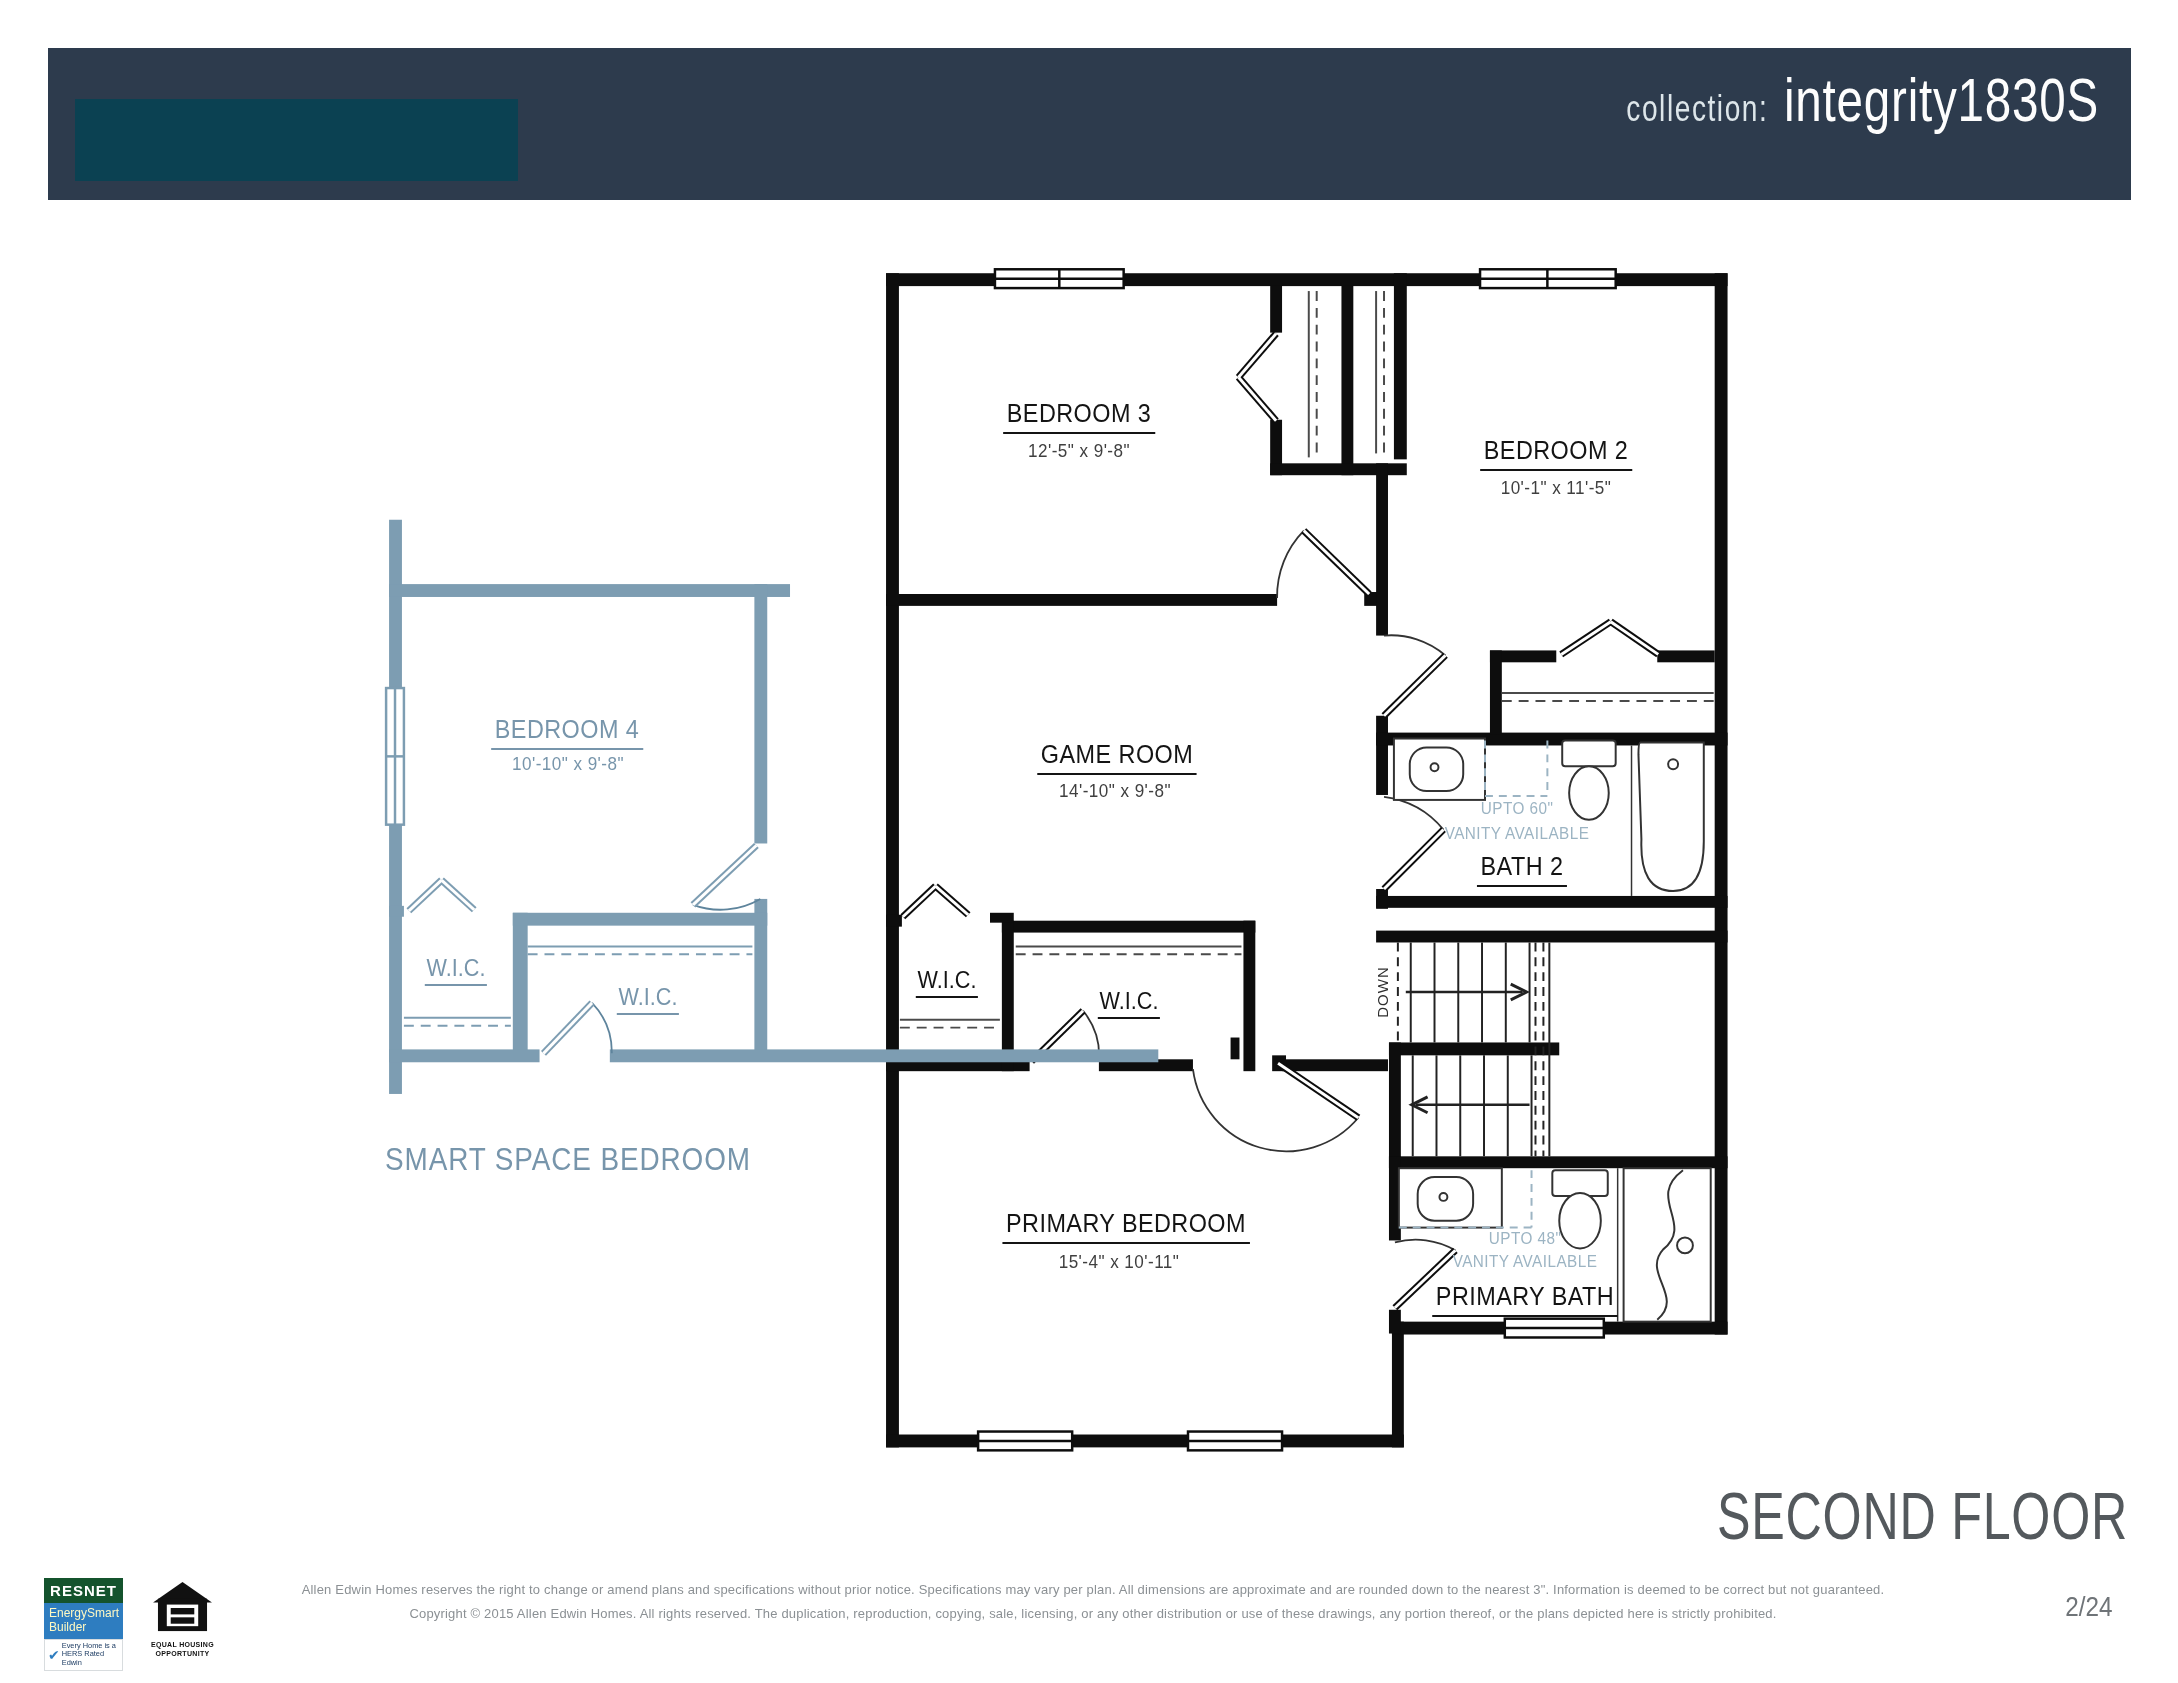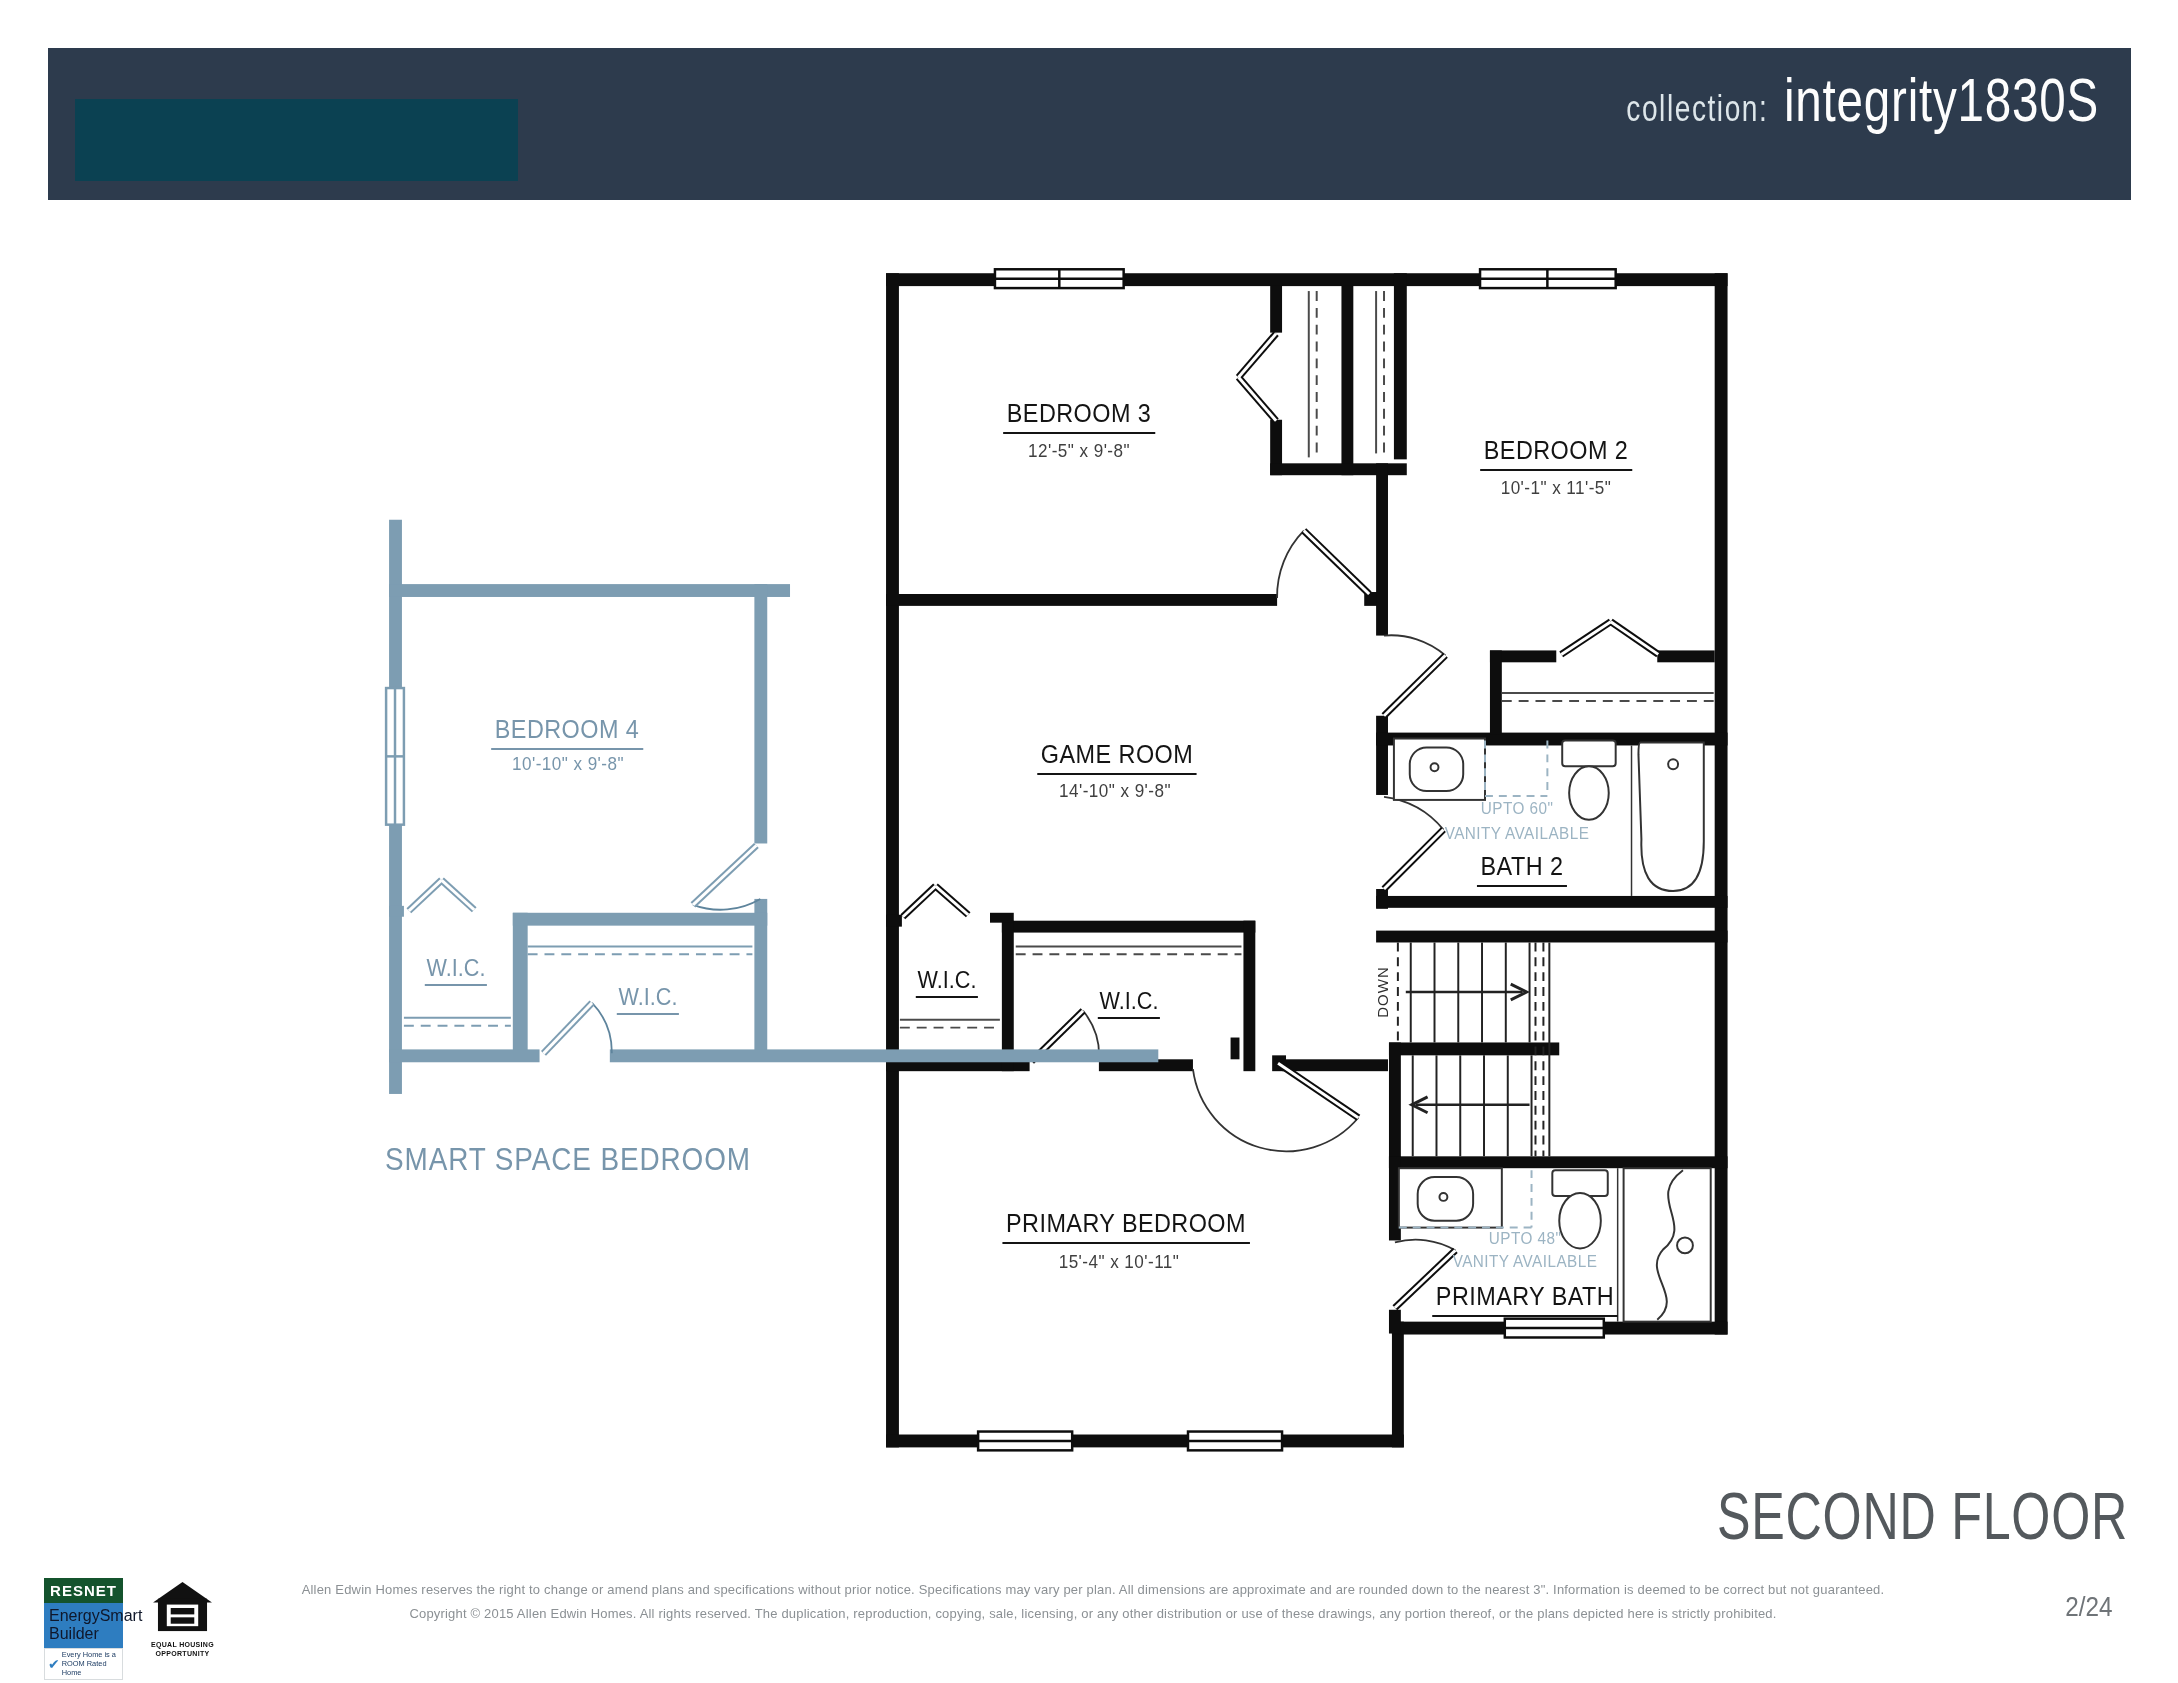--- a/index.html
+++ b/index.html
@@ -31,21 +31,21 @@
   #second-floor{right:50px;top:1477px;font-size:67px;color:#54595d;letter-spacing:1px;
     transform:scaleX(0.75);transform-origin:right top;}
   .disc{left:1093px;transform:translateX(-50%) scaleX(0.97);font-size:13.4px;color:#8b9094;
     white-space:nowrap;letter-spacing:0.2px;}
   #page-num{right:65px;top:1592px;font-size:27px;color:#6f7478;transform:scaleX(0.9);transform-origin:right top;}
 
   
   #resnet{left:44px;top:1578px;width:79px;}
   #resnet .r1{background:#14532d;color:#fff;font-size:15px;font-weight:bold;text-align:center;
     padding:4px 0;letter-spacing:1px;transform-origin:center;}
-  #resnet .r2{background:#2e7dc0;color:#0f172a;font-size:16px;line-height:1.15;padding:4px 0 4px 5px;}
+  #resnet .r2{background:#2e7dc0;color:#fef9c3;font-size:12px;line-height:1.15;padding:4px 0 4px 5px;}
   #resnet .r3{background:#fff;border:1px solid #d8dcde;color:#1d3c63;font-size:7.4px;line-height:1.2;
     padding:2px 2px 2px 3px;display:flex;gap:2px;align-items:center;}
   #resnet .chk{color:#2e7dc0;font-size:14px;}
 
   #eho{left:147px;top:1582px;width:71px;text-align:center;}
   #eho .eho-txt{font-size:7px;font-weight:bold;color:#111;line-height:1.25;letter-spacing:0.3px;margin-top:2px;}
 </style>
 </head>
 <body>
 
@@ -331,21 +331,21 @@
   <div class="abs" id="resnet">
     <div class="r1">RESNET</div>
     <div class="r2">
       <div>EnergySmart</div>
       <div>Builder</div>
     </div>
     <div class="r3">
       <span class="chk">✔</span>
       <span>
         <div>Every Home is a</div>
-        <div>ROOM Rated Home</div>
+        <div>HERS Rated Edwin</div>
       </span>
     </div>
   </div>
 
   <div class="abs" id="eho">
     <svg width="59" height="53" viewBox="0 0 60 54">
       <polygon points="30,0 60,21 0,21" fill="#111"></polygon>
       <rect x="5" y="17" width="50" height="33" fill="#111"></rect>
       <rect x="14" y="23" width="32" height="22" fill="#fff"></rect>
       <rect x="18" y="26.5" width="24" height="6.5" fill="#111"></rect>

